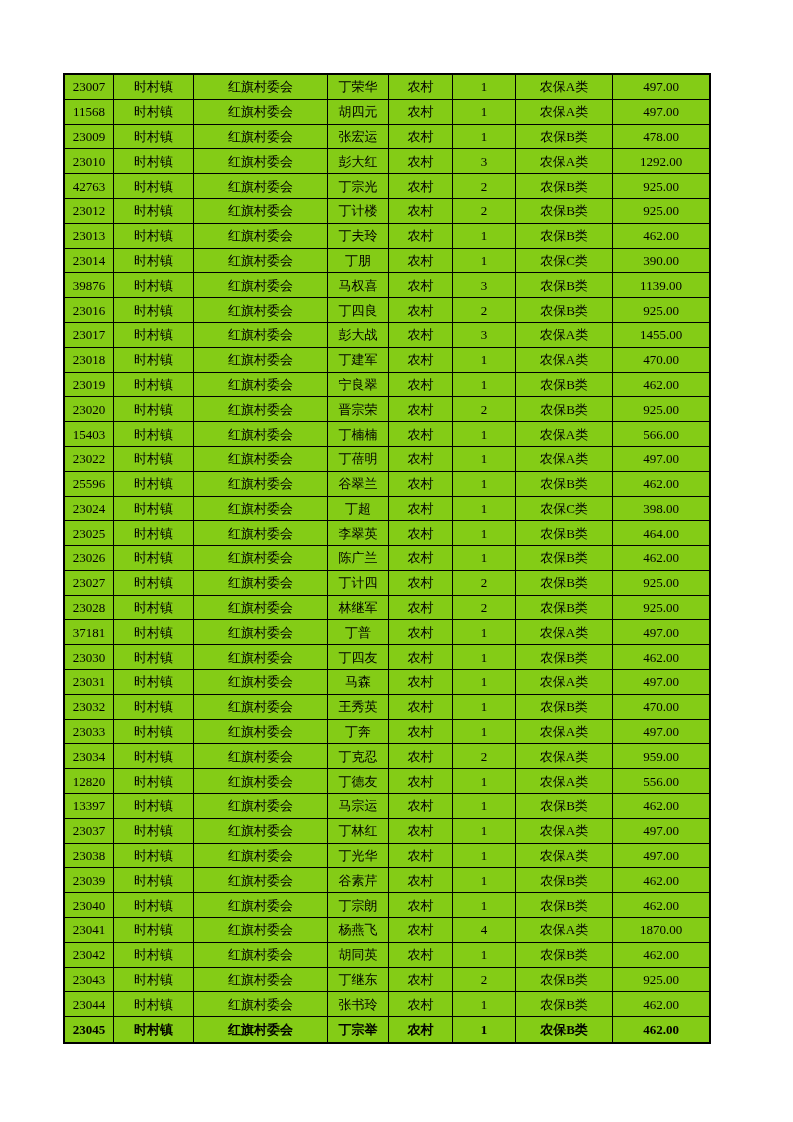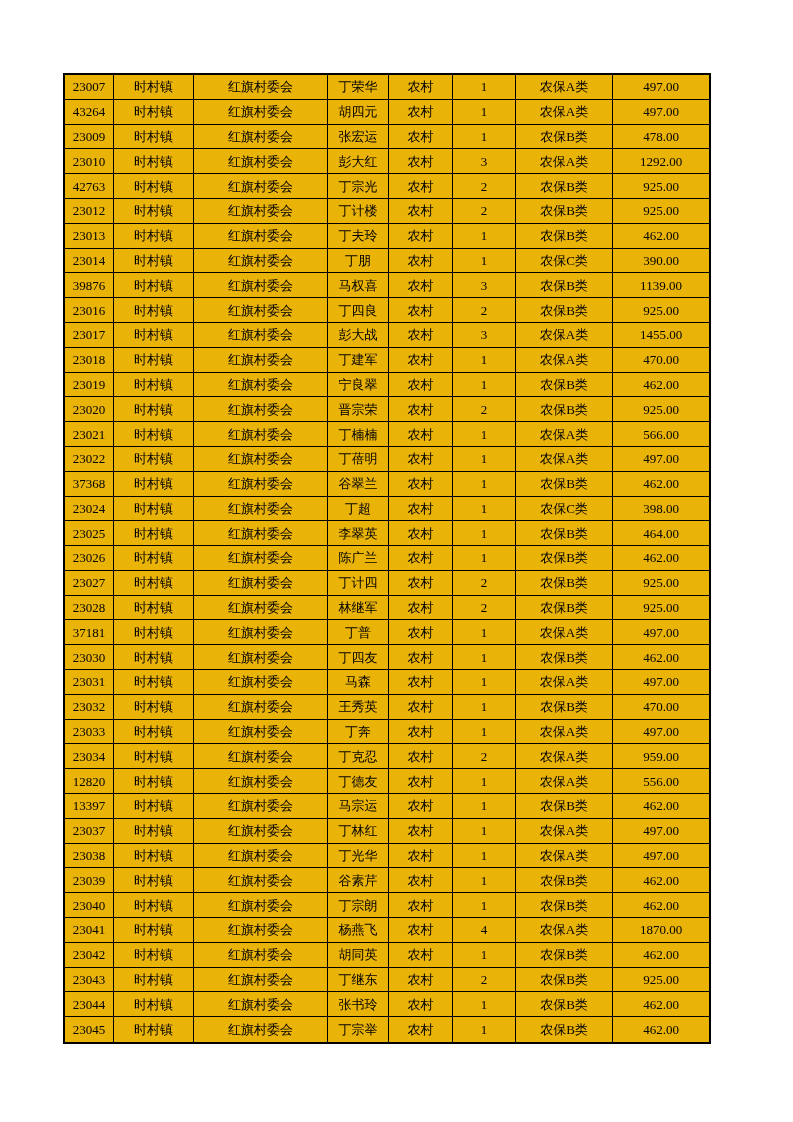--- a/index.html
+++ b/index.html
@@ -16,55 +16,55 @@
     font-family: "Liberation Serif", "DejaVu Serif", serif;
   }
   .roster-table {
     position: absolute;
     left: 63px;
     top: 73px;
     width: 648px;
     height: 971px;
     box-sizing: border-box;
     border: 2px solid #000000;
-    background: #eab308;
+    background: #84cc16;
     display: grid;
     grid-template-columns: 49px 80px 134px 61px 64px 63px 97px auto;
     grid-template-rows: repeat(39, 1fr);
   }
   .cell {
     box-sizing: border-box;
     border-right: 1px solid #000000;
     border-bottom: 1px solid #000000;
     display: flex;
     align-items: center;
     justify-content: center;
     font-size: 13px;
     line-height: 1;
     color: #000000;
     white-space: nowrap;
     overflow: hidden;
   }
   .cell.lastcol { border-right: none; }
-  .cell.lastrow { border-bottom: none; }
+  .cell.lastrow { border-bottom: none; font-weight: bold; }
 </style>
 </head>
 <body>
 
 <div class="page">
   <div class="roster-table" id="grid">
       <div class="cell">23007</div>
       <div class="cell">时村镇</div>
       <div class="cell">红旗村委会</div>
       <div class="cell">丁荣华</div>
       <div class="cell">农村</div>
       <div class="cell">1</div>
       <div class="cell">农保A类</div>
       <div class="cell lastcol">497.00</div>
-      <div class="cell">43264</div>
+      <div class="cell">11568</div>
       <div class="cell">时村镇</div>
       <div class="cell">红旗村委会</div>
       <div class="cell">胡四元</div>
       <div class="cell">农村</div>
       <div class="cell">1</div>
       <div class="cell">农保A类</div>
       <div class="cell lastcol">497.00</div>
       <div class="cell">23009</div>
       <div class="cell">时村镇</div>
       <div class="cell">红旗村委会</div>
@@ -154,37 +154,37 @@
       <div class="cell">农保B类</div>
       <div class="cell lastcol">462.00</div>
       <div class="cell">23020</div>
       <div class="cell">时村镇</div>
       <div class="cell">红旗村委会</div>
       <div class="cell">晋宗荣</div>
       <div class="cell">农村</div>
       <div class="cell">2</div>
       <div class="cell">农保B类</div>
       <div class="cell lastcol">925.00</div>
-      <div class="cell">23021</div>
+      <div class="cell">15403</div>
       <div class="cell">时村镇</div>
       <div class="cell">红旗村委会</div>
       <div class="cell">丁楠楠</div>
       <div class="cell">农村</div>
       <div class="cell">1</div>
       <div class="cell">农保A类</div>
       <div class="cell lastcol">566.00</div>
       <div class="cell">23022</div>
       <div class="cell">时村镇</div>
       <div class="cell">红旗村委会</div>
       <div class="cell">丁蓓明</div>
       <div class="cell">农村</div>
       <div class="cell">1</div>
       <div class="cell">农保A类</div>
       <div class="cell lastcol">497.00</div>
-      <div class="cell">37368</div>
+      <div class="cell">25596</div>
       <div class="cell">时村镇</div>
       <div class="cell">红旗村委会</div>
       <div class="cell">谷翠兰</div>
       <div class="cell">农村</div>
       <div class="cell">1</div>
       <div class="cell">农保B类</div>
       <div class="cell lastcol">462.00</div>
       <div class="cell">23024</div>
       <div class="cell">时村镇</div>
       <div class="cell">红旗村委会</div>

